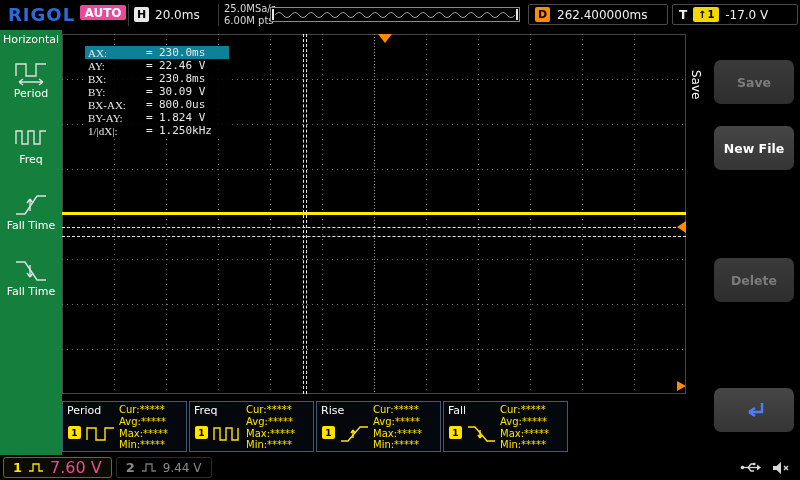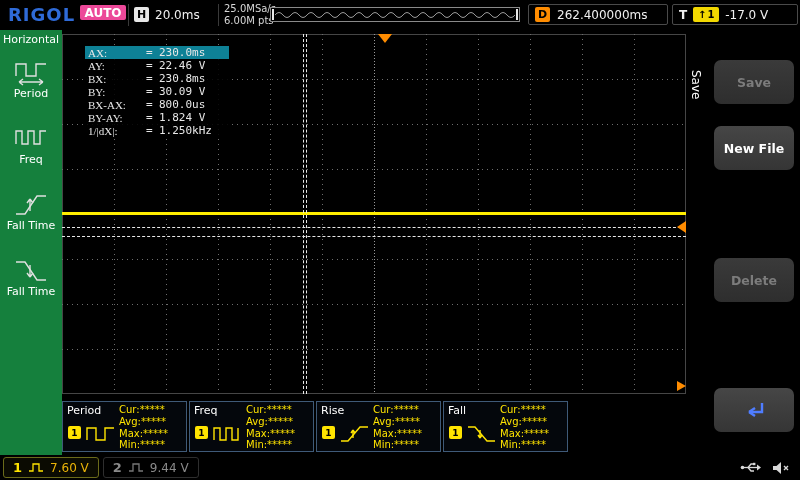--- a/index.html
+++ b/index.html
@@ -76,21 +76,21 @@
   .meas-icon { position:absolute; left:22px; top:22px; }
   .meas-icon svg { stroke:#ffe400; stroke-width:1.4; fill:none; }
   .meas-rows { position:absolute; right:3px; top:2px; width:64px; font-size:10px; line-height:11.8px; color:#ffe400; }
 
   
   .statusbar { position:absolute; left:0; top:455px; width:800px; height:25px; background:#000; display:flex; align-items:center; }
   .ch-box { height:21px; border-radius:3px; display:flex; align-items:center; gap:6px; padding:0 9px; cursor:pointer; }
   .ch-box.ch1 { margin-left:3px; border:1px solid #6b6b1a; background:#0b0b02; }
   .ch-box.ch2 { margin-left:4px; border:1px solid #2e2e2e; }
   .ch1 .num { color:#ffe400; font-weight:bold; font-size:13px; }
-  .ch1 .val { color:#eab308; font-size:12px; }
+  .ch1 .val { color:#ec4899; font-size:16px; }
   .ch2 .num { color:#8a8a8a; font-weight:bold; font-size:13px; }
   .ch2 .val { color:#8a8a8a; font-size:12px; }
   .sb-icons { position:absolute; right:10px; top:0; height:25px; display:flex; align-items:center; gap:10px; }
 </style>
 </head>
 <body>
 
 <div id="app">
 
   <div class="topbar">

